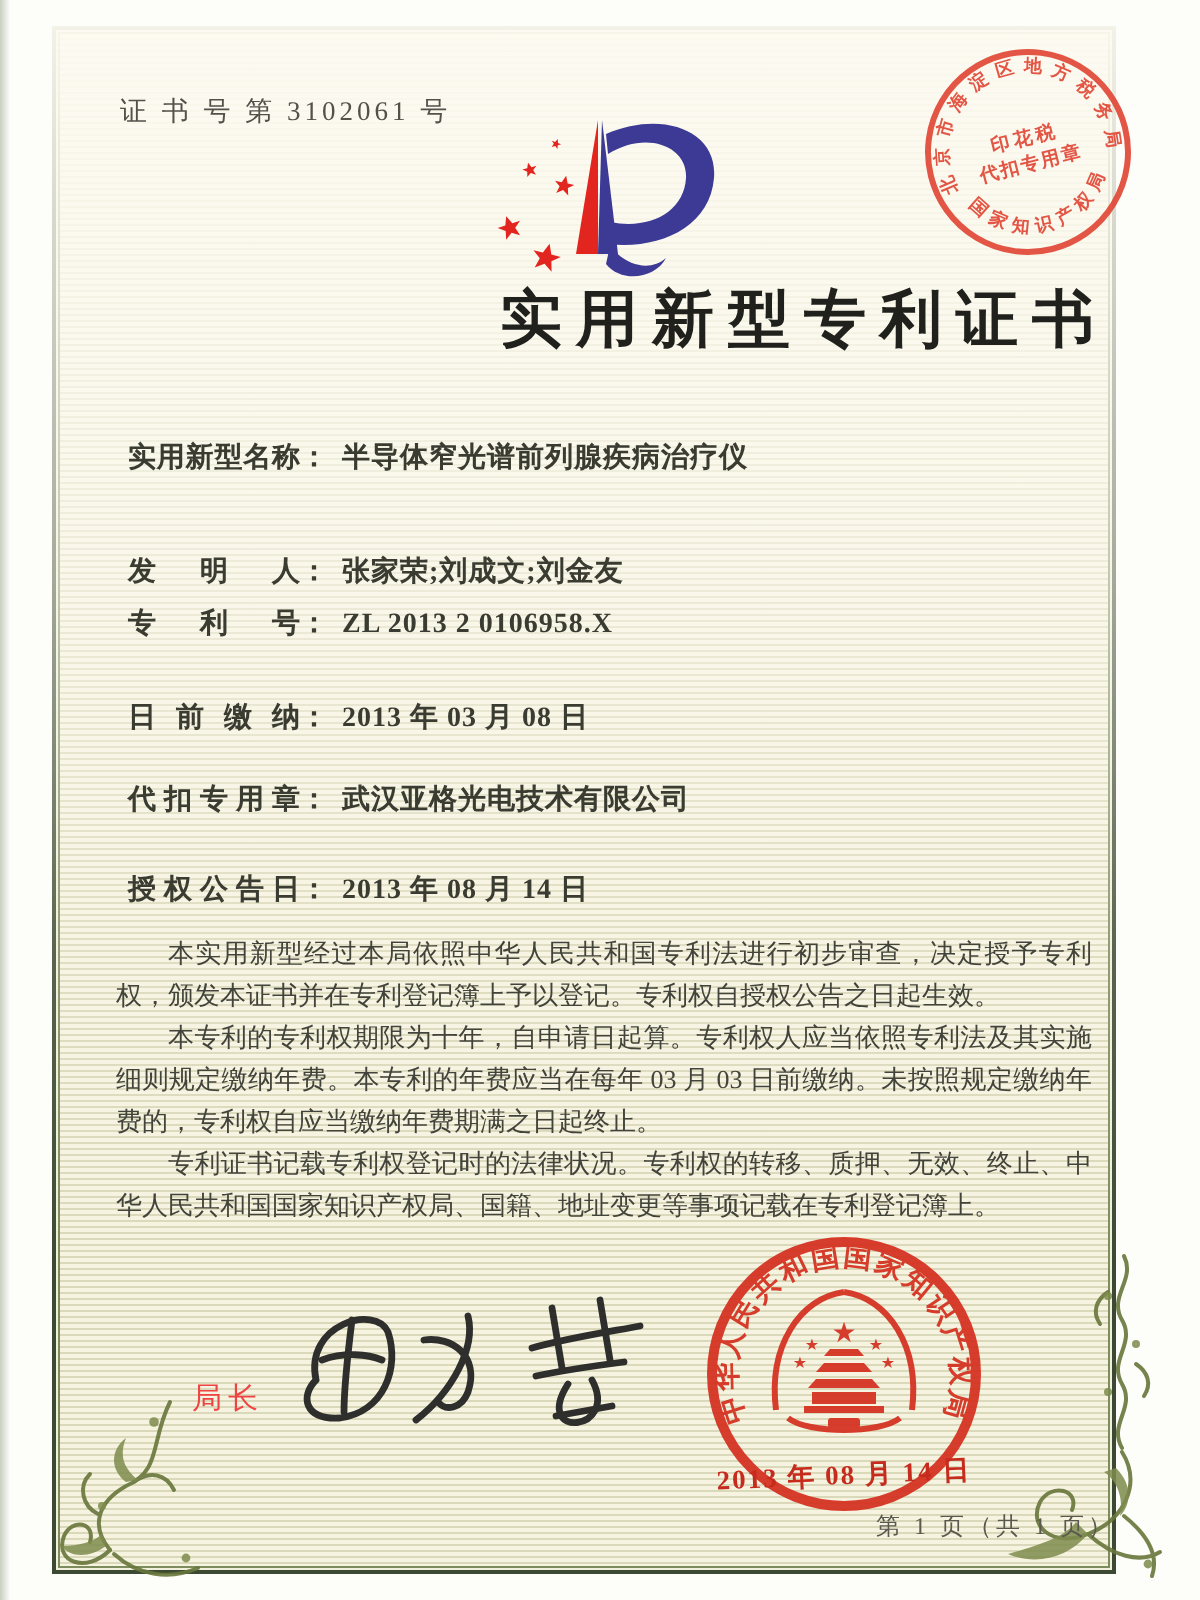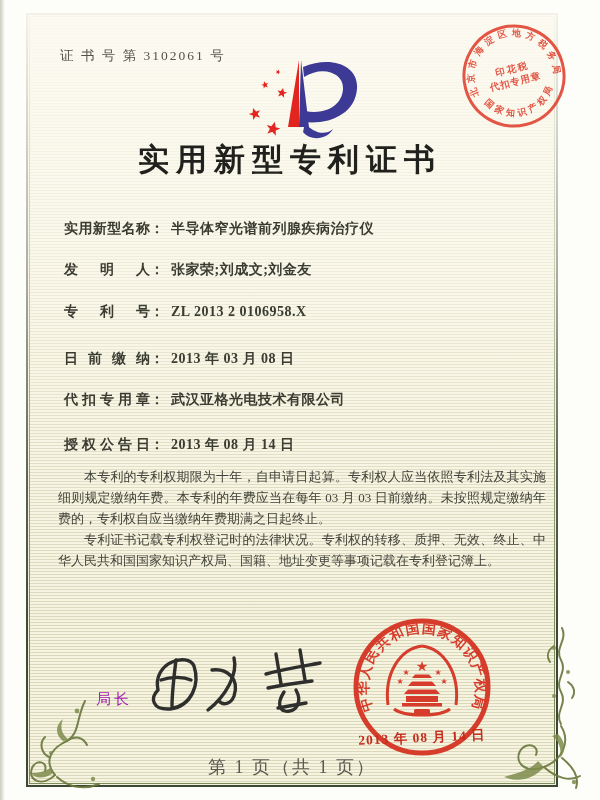--- a/index.html
+++ b/index.html
@@ -13,47 +13,47 @@
     box-shadow:inset 0 0 0 1px #f2efdd, inset 0 0 0 2px #7d8c5d;
     background-color:#f6f3e1;
     background-image:repeating-linear-gradient(0deg,
       rgba(152,156,96,.30) 0px, rgba(152,156,96,.30) 1px,
       rgba(0,0,0,0) 1px, rgba(0,0,0,0) 3px);}
   .frame-light{position:absolute;left:26px;top:13px;width:532px;height:774px;
     background:linear-gradient(180deg, rgba(253,251,242,.95) 0%, rgba(253,251,242,.55) 35%,
       rgba(253,251,242,.15) 60%, rgba(253,251,242,0) 80%);pointer-events:none;}
   .cert-no{position:absolute;left:60px;top:47px;font-size:13.5px;letter-spacing:2px;color:#52514a;}
   .logo{position:absolute;left:243px;top:57px;width:122px;height:92px;}
-  .title{position:absolute;left:26px;top:139px;width:528px;text-align:center;
+  .title{position:absolute;left:26px;top:139px;width:528px;text-align:right;
     font-size:31px;font-weight:600;letter-spacing:7px;color:#20211c;}
   
   .fields{position:absolute;left:64px;top:220px;width:450px;font-size:14px;color:#3a3b31;}
   .frow{position:absolute;left:0;white-space:nowrap;font-weight:bold;}
   .frow .lbl{display:inline-block;width:86px;text-align:justify;text-align-last:justify;
     vertical-align:top;}
   .frow .col{display:inline-block;}
   .frow .val{display:inline-block;margin-left:7px;letter-spacing:.5px;}
-  .r0{top:0;} .r1{top:41px;} .r2{top:83px;} .r3{top:130px;} .r4{top:171px;} .r5{top:216px;}
+  .r0{top:0;} .r1{top:57px;} .r2{top:83px;} .r3{top:130px;} .r4{top:171px;} .r5{top:216px;}
   
   .body-text{position:absolute;left:58px;top:466px;width:488px;font-size:13px;
     line-height:21px;color:#42433a;text-align:justify;}
   .body-text p{margin:0;text-indent:2em;}
   
-  .signer-title{position:absolute;left:96px;top:690px;font-size:15px;letter-spacing:3px;color:#a21caf;}
+  .signer-title{position:absolute;left:96px;top:690px;font-size:15px;letter-spacing:3px;color:#ef4444;}
   .signature{position:absolute;left:134px;top:638px;width:212px;height:106px;}
   
   .seal{position:absolute;left:350px;top:615px;width:144px;height:144px;opacity:.93;}
   .seal-date{position:absolute;left:346px;top:729px;width:152px;text-align:center;
     font-size:13.5px;font-weight:bold;color:#c62b1d;letter-spacing:1px;transform:rotate(-2.5deg);}
   
   .tax-stamp{position:absolute;left:461px;top:23px;width:106px;height:106px;
     transform:rotate(-14deg);opacity:.88;}
   
-  .footer{position:absolute;left:26px;top:755px;width:532px;text-align:center;
-    font-size:18px;letter-spacing:2px;color:#5a594f;}
+  .footer{position:absolute;left:26px;top:755px;width:532px;text-align:right;
+    font-size:12px;letter-spacing:2px;color:#5a594f;}
   .orn{position:absolute;}
   .orn-bl{left:5px;top:695px;width:102px;height:102px;}
   .orn-br{left:474px;top:626px;width:114px;height:168px;}
   svg text{font-family:"Liberation Serif","DejaVu Serif",serif;}
 </style>
 </head>
 <body>
 
 <div class="page">
   <div class="scan-edge-left"></div>
@@ -133,20 +133,21 @@
     </div>
     <div class="frow r4">
       <span class="lbl">代扣专用章</span><span class="col">：</span><span class="val">武汉亚格光电技术有限公司</span>
     </div>
     <div class="frow r5">
       <span class="lbl">授权公告日</span><span class="col">：</span><span class="val">2013 年 08 月 14 日</span>
     </div>
   </div>
 
   <div class="body-text">
+    <p>本实用新型经过本局依照中华人民共和国专利法进行初步审查，决定授予专利权，颁发本证书并在专利登记簿上予以登记。专利权自授权公告之日起生效。</p>
     <p>本专利的专利权期限为十年，自申请日起算。专利权人应当依照专利法及其实施细则规定缴纳年费。本专利的年费应当在每年 03 月 03 日前缴纳。未按照规定缴纳年费的，专利权自应当缴纳年费期满之日起终止。</p>
     <p>专利证书记载专利权登记时的法律状况。专利权的转移、质押、无效、终止、中华人民共和国国家知识产权局、国籍、地址变更等事项记载在专利登记簿上。</p>
   </div>
 
   <div class="signer-title">局长</div>
   <svg class="signature" viewBox="0 0 212 106" aria-label="田力普">
     <g fill="none" stroke="#1f1f1f" stroke-width="3.4" stroke-linecap="round" opacity=".92">
       <path d="M24,52 C18,24 54,14 60,28 C66,46 58,68 36,71 C18,72 16,60 24,52"></path>
       <path d="M27,42 C38,38 50,39 57,42"></path>
       <path d="M42,22 C40,38 38,56 38,68"></path>

